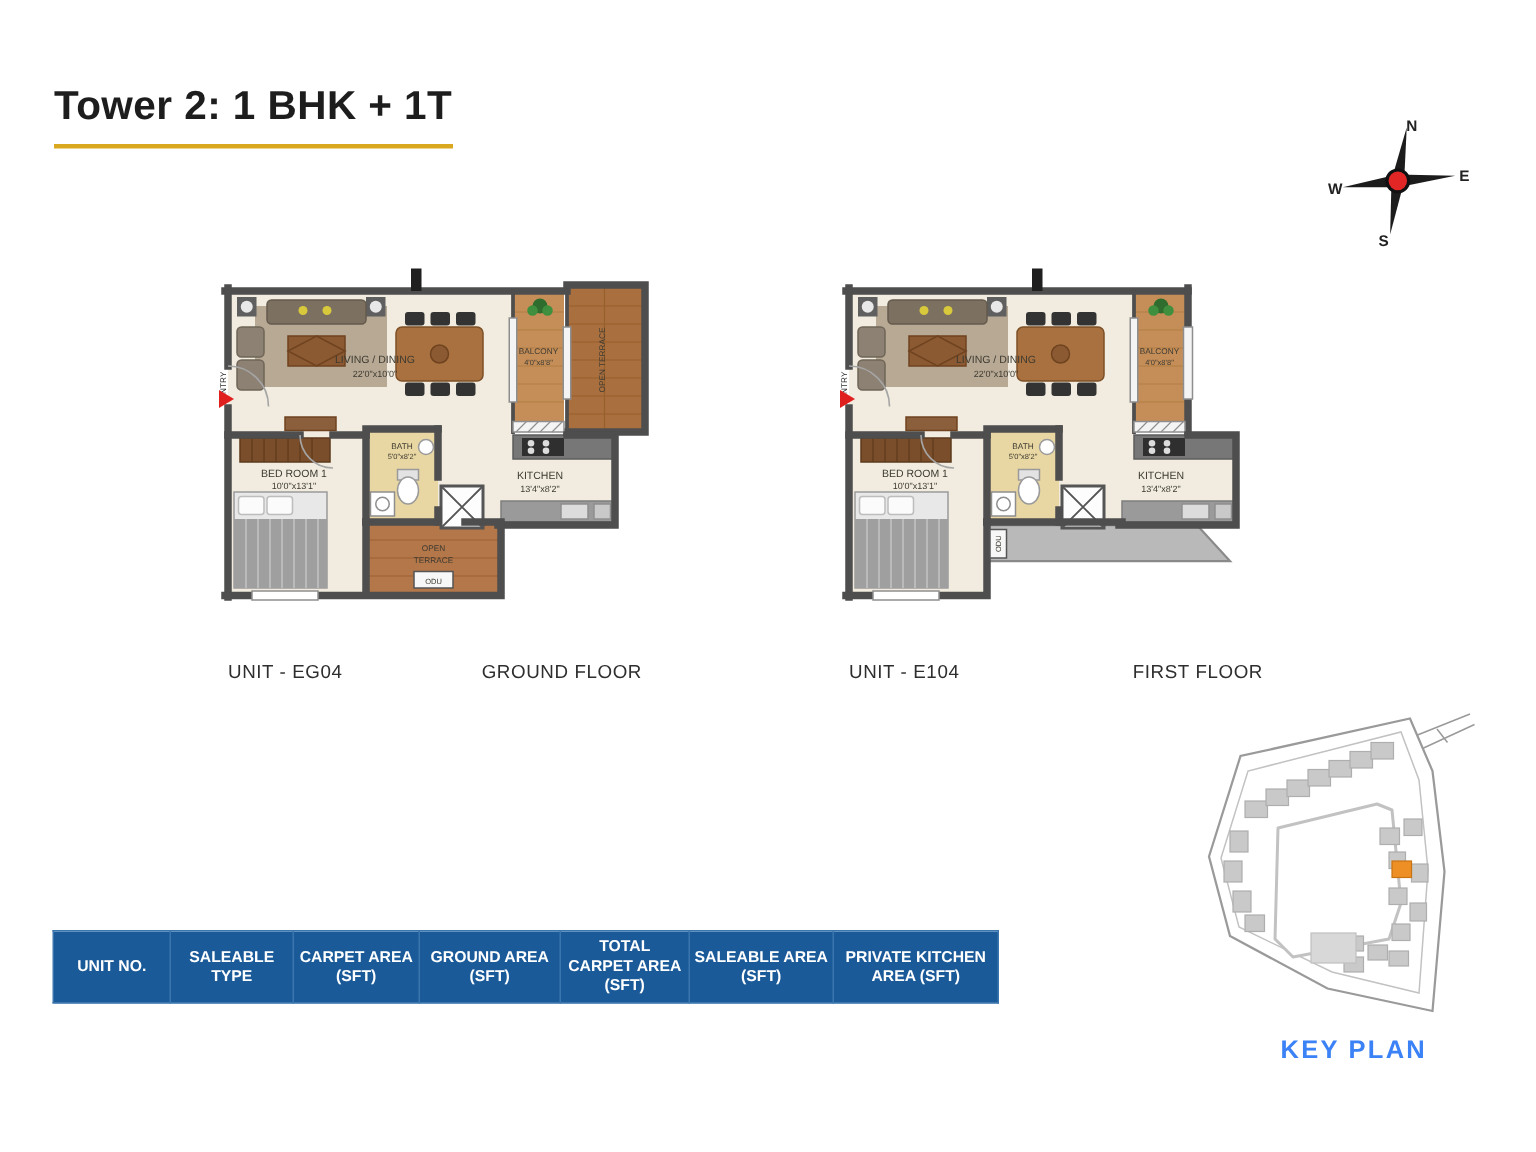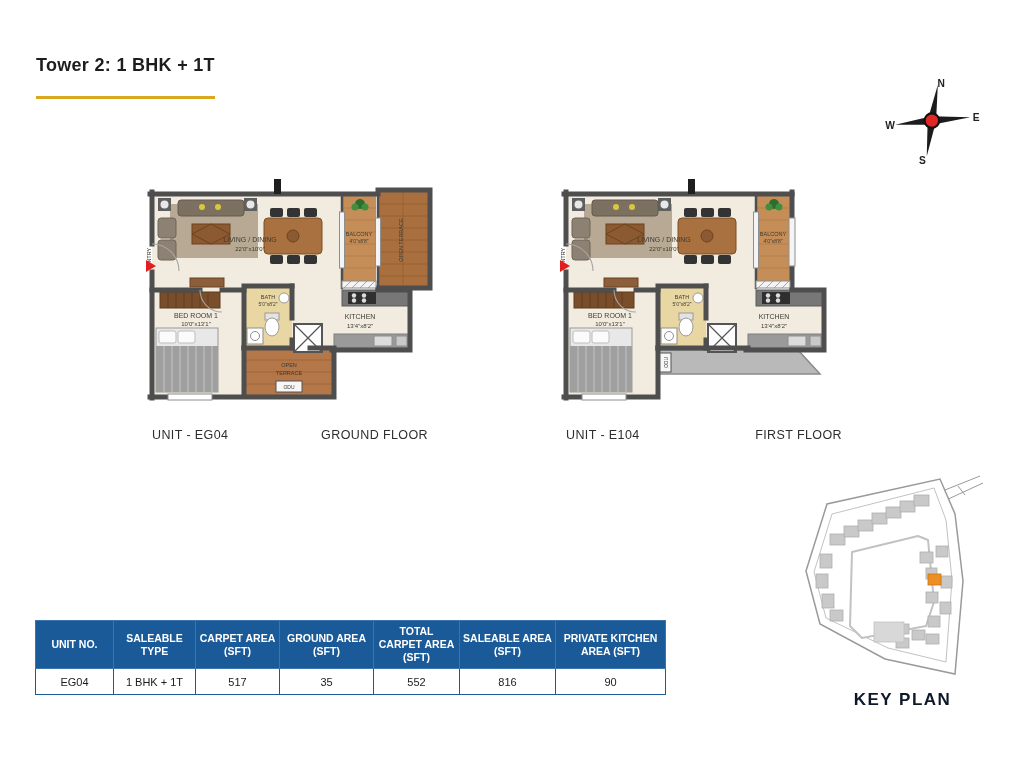--- a/index.html
+++ b/index.html
@@ -1,30 +1,30 @@
 <!DOCTYPE html>
 <html><head>
 <meta charset="utf-8">
 <style>
   html,body { margin:0; padding:0; background:#ffffff; }
   body { width:1024px; height:768px; position:relative; overflow:hidden;
          font-family:"Liberation Sans", sans-serif; }
   .page { position:absolute; inset:0; background:#ffffff; }
 
-  .title { position:absolute; left:36px; top:55px; font-size:18px; font-weight:bold;
+  .title { position:absolute; left:36px; top:55px; font-size:27px; font-weight:bold;
            color:#1d1d1d; letter-spacing:0.3px; border-bottom:3px solid #d9a81e;
-           padding-bottom:20px; }
+           padding-bottom:10px; }
 
   .compass { position:absolute; left:885px; top:76px; width:98px; height:90px; }
   .compass text { font-size:12px; font-weight:bold; fill:#222; text-anchor:middle; }
 
   .plan { position:absolute; width:292px; }
   .plan-a { left:144px; top:178px; }
   .plan-b { left:558px; top:178px; }
-  .plan-labels { display:flex; justify-content:space-between; margin-top:14px;
+  .plan-labels { display:flex; justify-content:space-between; margin-top:26px;
                  padding:0 8px; font-size:12.5px; color:#2e2e2e; letter-spacing:0.4px; }
 
   .plan-svg text { font-family:"Liberation Sans", sans-serif; text-anchor:middle; }
   .rlabel   { font-size:7px;   fill:#3d3a31; }
   .rdim     { font-size:6px;   fill:#3d3a31; }
   .rlabel-s { font-size:5.5px; fill:#3d3a31; }
   .rdim-s   { font-size:5px;   fill:#3d3a31; }
   .entry-text { font-size:5.5px; fill:#2b2b2b; }
 
   .floor        { fill:#f1ecdf; }
@@ -37,21 +37,21 @@
   .arc       { stroke:#a5a5a5; stroke-width:1.1; fill:none; }
 
   .area-table { position:absolute; left:35px; top:620px; border-collapse:collapse; }
   .area-table th { background:#1a5a99; color:#ffffff; font-size:10.5px; font-weight:bold;
                    border:1px solid #3a76ad; padding:4px 3px; height:34px; line-height:1.25; }
   .area-table td { border:1px solid #1a5a99; font-size:11px; color:#1b1b1b;
                    text-align:center; height:23px; background:#ffffff; }
 
   .keyplan { position:absolute; left:800px; top:474px; width:205px; height:212px; }
   .keyplan-label { position:absolute; left:800px; top:690px; width:205px; text-align:center;
-                   font-size:17px; font-weight:bold; color:#0f172a; letter-spacing:1.5px; }
+                   font-size:17px; font-weight:bold; color:#3b82f6; letter-spacing:1.5px; }
   .bldg { fill:#c9c9c9; stroke:#aeaeae; stroke-width:0.8; }
 </style>
 </head>
 <body>
 
 <div class="page">
 
   <div class="title">Tower 2: 1 BHK + 1T</div>
 
   <svg class="compass" viewBox="0 0 115 105">
@@ -356,25 +356,16 @@
         <th>UNIT NO.</th>
         <th>SALEABLE TYPE</th>
         <th>CARPET AREA (SFT)</th>
         <th>GROUND AREA (SFT)</th>
         <th>TOTAL CARPET AREA (SFT)</th>
         <th>SALEABLE AREA (SFT)</th>
         <th>PRIVATE KITCHEN AREA (SFT)</th>
       </tr>
     </thead>
     <tbody>
-      <tr>
-        <td>EG04</td>
-        <td>1 BHK + 1T</td>
-        <td>517</td>
-        <td>35</td>
-        <td>552</td>
-        <td>816</td>
-        <td>90</td>
-      </tr>
     </tbody>
   </table>
 
 </div>
 
 </body></html>

